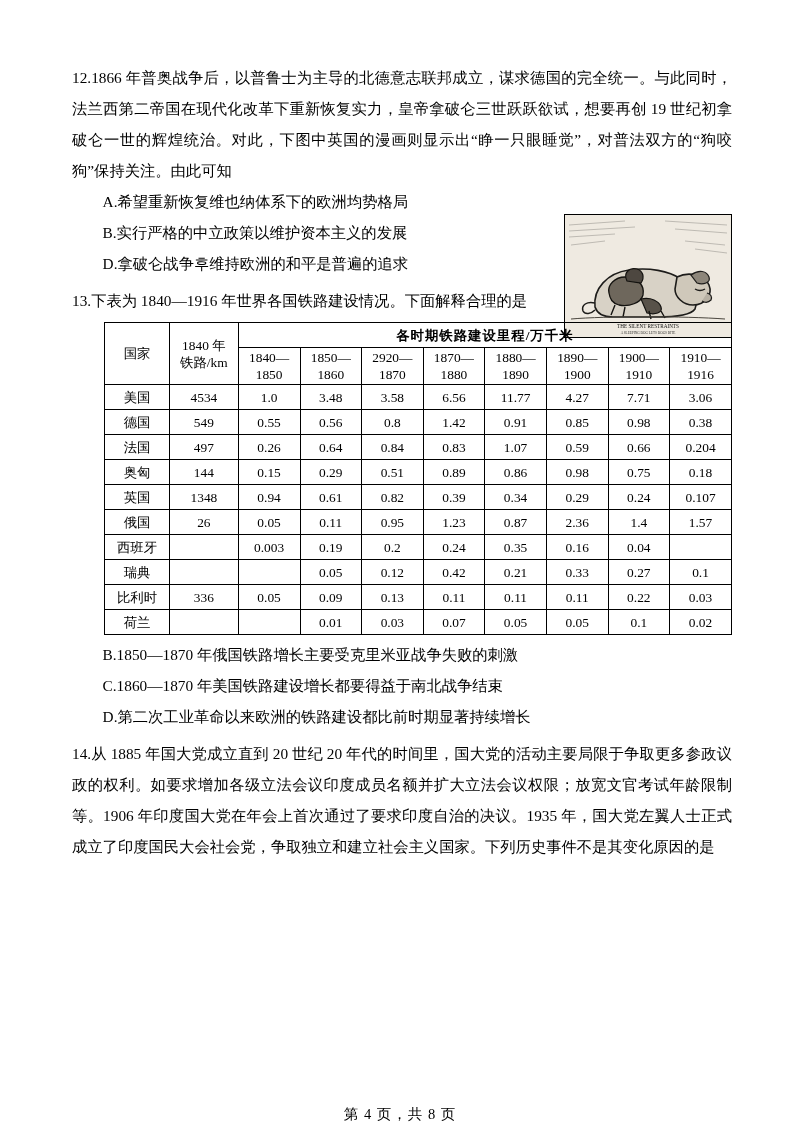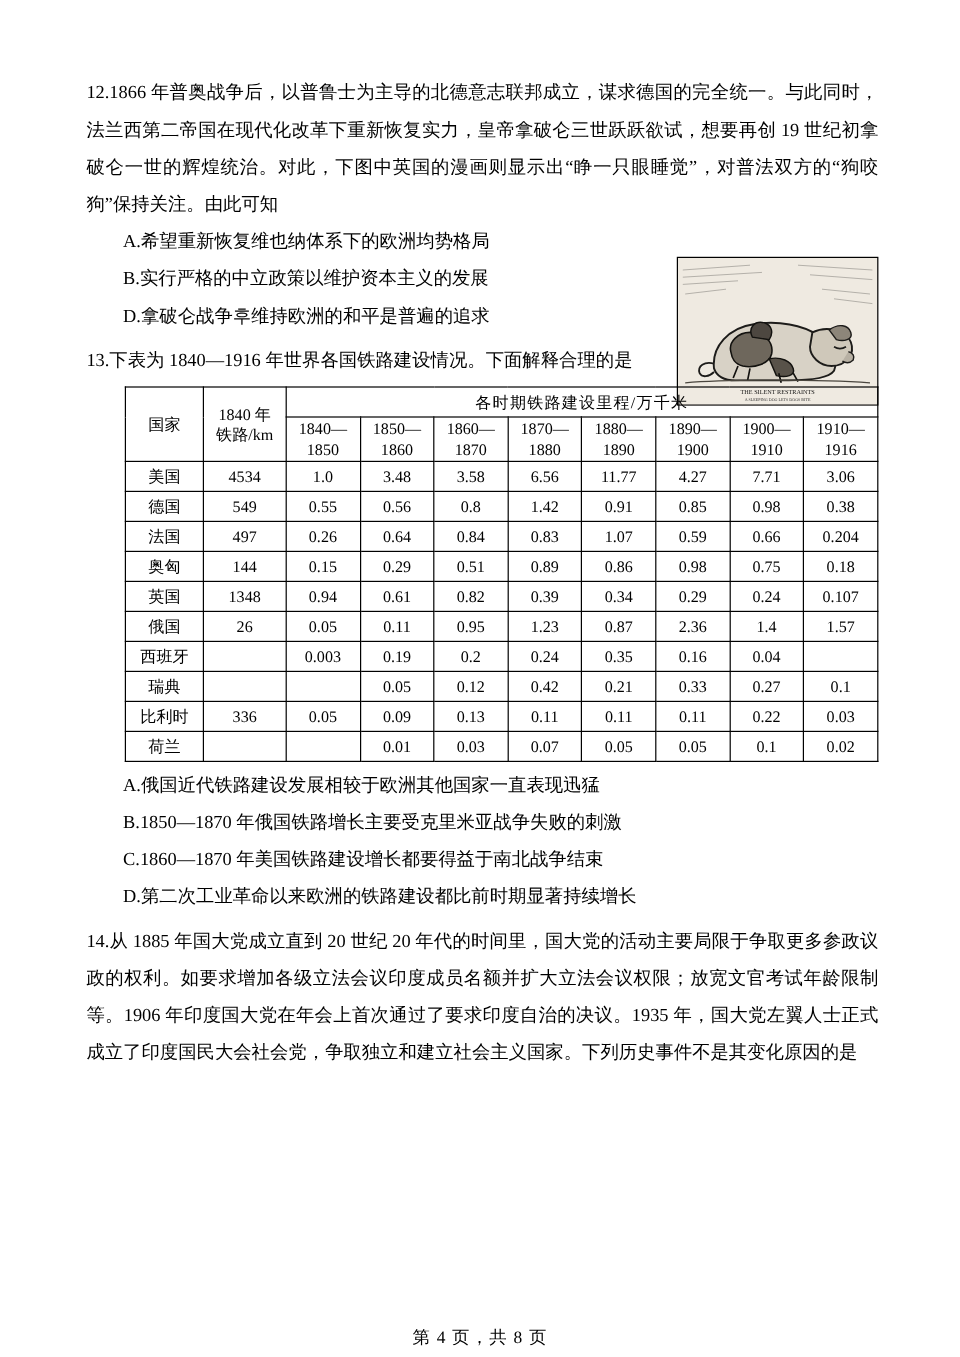--- a/index.html
+++ b/index.html
@@ -81,21 +81,21 @@
     width: 62px;
   }
   table.rail th.rail1840 {
     width: 64px;
     line-height: 17px;
   }
   table.rail th.period-head {
     font-weight: normal;
   }
   table.rail th.span-head {
-    font-weight: normal;
+    font-weight: bold;
     letter-spacing: 1px;
   }
   table.rail td.country {
     width: 62px;
   }
   table.rail td.v1840 {
     width: 64px;
   }
   table.rail td.cell {
     width: 57px;
@@ -169,21 +169,21 @@
             <th class="country-head" rowspan="2">国家</th>
             <th class="rail1840" rowspan="2">
               <span>1840 年</span><br>
               <span>铁路/km</span>
             </th>
             <th class="span-head" colspan="8">各时期铁路建设里程/万千米</th>
           </tr>
           <tr>
             <th class="period-head cell"><span>1840—1850</span></th>
             <th class="period-head cell"><span>1850—1860</span></th>
-            <th class="period-head cell"><span>1860—1870</span></th>
+            <th class="period-head cell"><span>2920—1870</span></th>
             <th class="period-head cell"><span>1870—1880</span></th>
             <th class="period-head cell"><span>1880—1890</span></th>
             <th class="period-head cell"><span>1890—1900</span></th>
             <th class="period-head cell"><span>1900—1910</span></th>
             <th class="period-head cell"><span>1910—1916</span></th>
           </tr>
         </thead>
         <tbody>
           <tr>
             <td class="country">美国</td>
@@ -301,21 +301,20 @@
             <td class="cell">0.03</td>
             <td class="cell">0.07</td>
             <td class="cell">0.05</td>
             <td class="cell">0.05</td>
             <td class="cell">0.1</td>
             <td class="cell">0.02</td>
           </tr>
         </tbody>
       </table>
 
-      <div class="opt">A.俄国近代铁路建设发展相较于欧洲其他国家一直表现迅猛</div>
       <div class="opt">B.1850—1870 年俄国铁路增长主要受克里米亚战争失败的刺激</div>
       <div class="opt">C.1860—1870 年美国铁路建设增长都要得益于南北战争结束</div>
       <div class="opt">D.第二次工业革命以来欧洲的铁路建设都比前时期显著持续增长</div>
     </div>
 
     <div class="q-block">
       <div class="q-para"><span class="num">14.</span><span>从 1885 年国大党成立直到 20 世纪 20 年代的时间里，国大党的活动主要局限于争取更多参政议政的权利。如要求增加各级立法会议印度成员名额并扩大立法会议权限；放宽文官考试年龄限制等。1906 年印度国大党在年会上首次通过了要求印度自治的决议。1935 年，国大党左翼人士正式成立了印度国民大会社会党，争取独立和建立社会主义国家。下列历史事件不是其变化原因的是</span></div>
     </div>
 
   </div>

